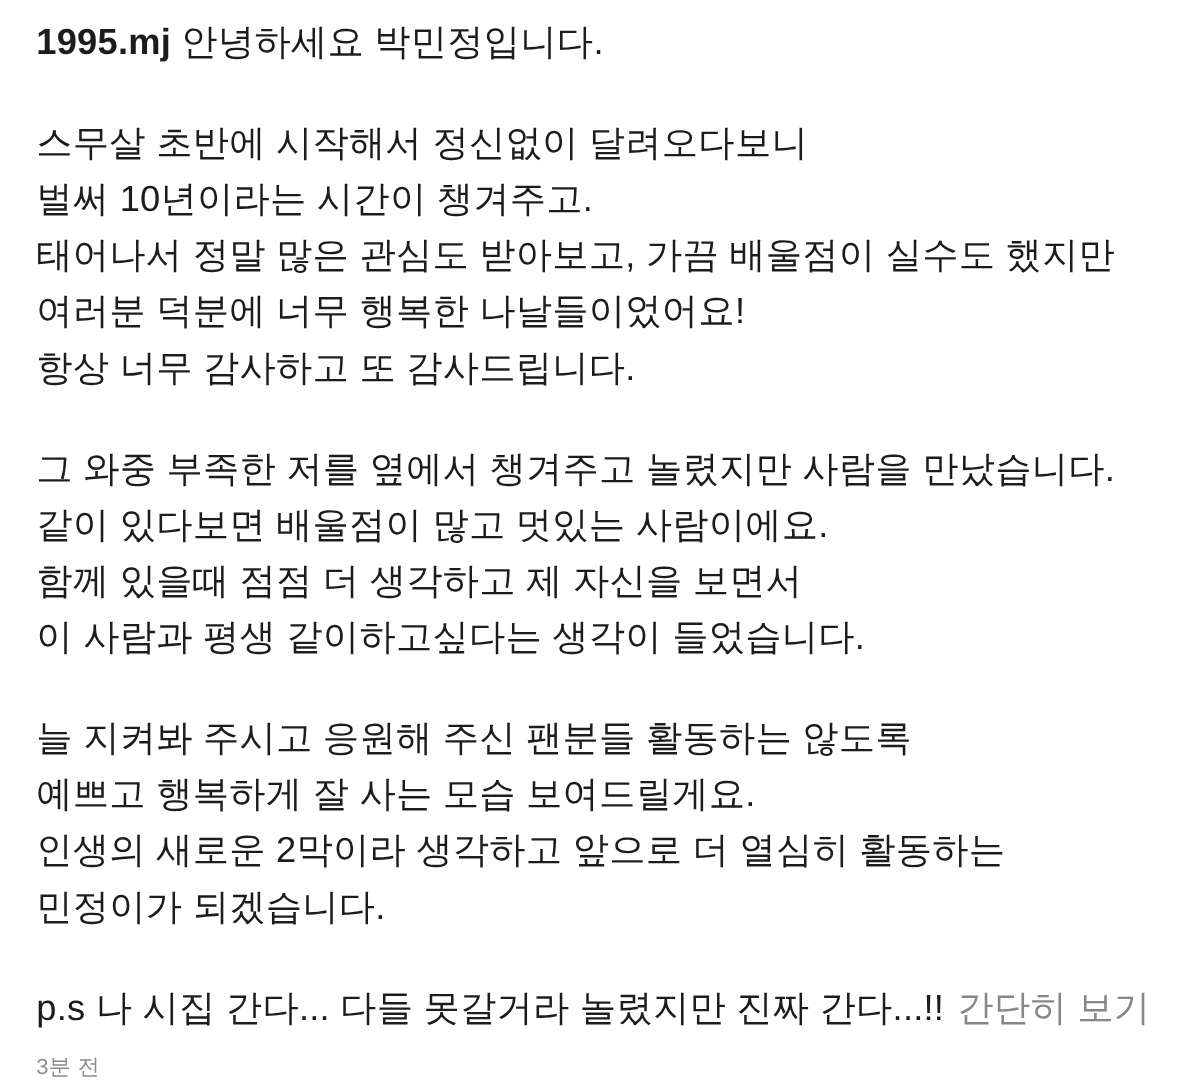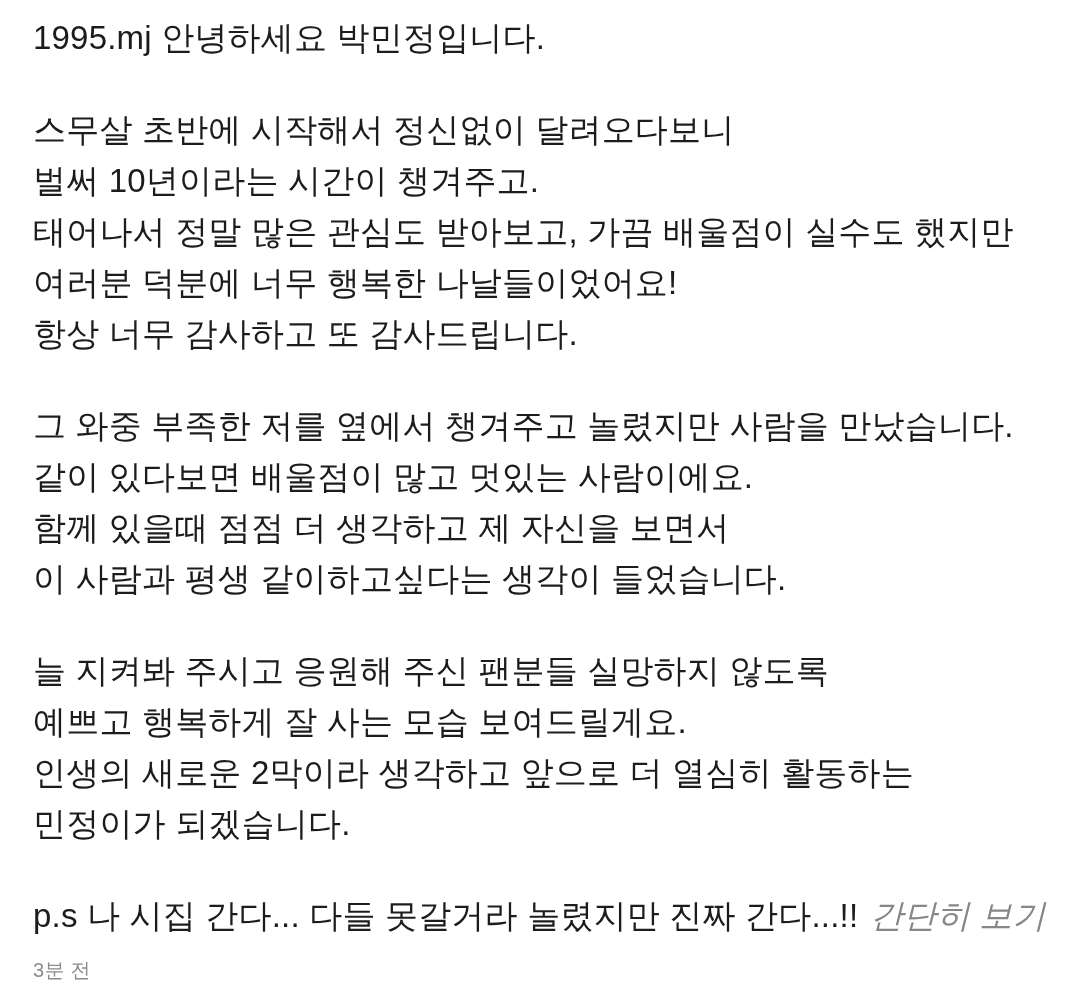--- a/index.html
+++ b/index.html
@@ -14,21 +14,21 @@
     padding: 12px 28px 0 33px;
     color: #1c1c1e;
     font-size: 33px;
     letter-spacing: 0.2px;
   }
   .line {
     line-height: 51px;
     white-space: nowrap;
   }
   .username {
-    font-weight: 400;
+    font-weight: 700;
     cursor: pointer;
     margin-top: 12px;
   }
   .para {
     margin-top: 41px;
   }
   .ps-row {
     margin-top: 41px;
   }
   .show-less {
@@ -62,26 +62,26 @@
         <div class="line">여러분 덕분에 너무 행복한 나날들이었어요!</div>
         <div class="line">항상 너무 감사하고 또 감사드립니다.</div>
       </div>
       <div class="para">
         <div class="line">그 와중 부족한 저를 옆에서 챙겨주고 놀렸지만 사람을 만났습니다.</div>
         <div class="line">같이 있다보면 배울점이 많고 멋있는 사람이에요.</div>
         <div class="line">함께 있을때 점점 더 생각하고 제 자신을 보면서</div>
         <div class="line">이 사람과 평생 같이하고싶다는 생각이 들었습니다.</div>
       </div>
       <div class="para">
-        <div class="line">늘 지켜봐 주시고 응원해 주신 팬분들 실망하지 않도록</div>
+        <div class="line">늘 지켜봐 주시고 응원해 주신 팬분들 활동하는 않도록</div>
         <div class="line">예쁘고 행복하게 잘 사는 모습 보여드릴게요.</div>
         <div class="line">인생의 새로운 2막이라 생각하고 앞으로 더 열심히 활동하는</div>
         <div class="line">민정이가 되겠습니다.</div>
       </div>
     </div>
 
   <div class="line ps-row">
-    <span>p.s 나 시집 간다... 다들 못갈거라 놀렸지만 진짜 간다...!!</span><span class="show-less" style="color: rgb(133, 135, 138); font-style: italic;">간단히 보기</span>
+    <span>p.s 나 시집 간다... 다들 못갈거라 놀렸지만 진짜 간다...!!</span><span class="show-less" style="color: rgb(133, 135, 138);">간단히 보기</span>
   </div>
 
   <div class="timestamp">3분 전</div>
 
 </div>
 
 </body></html>

